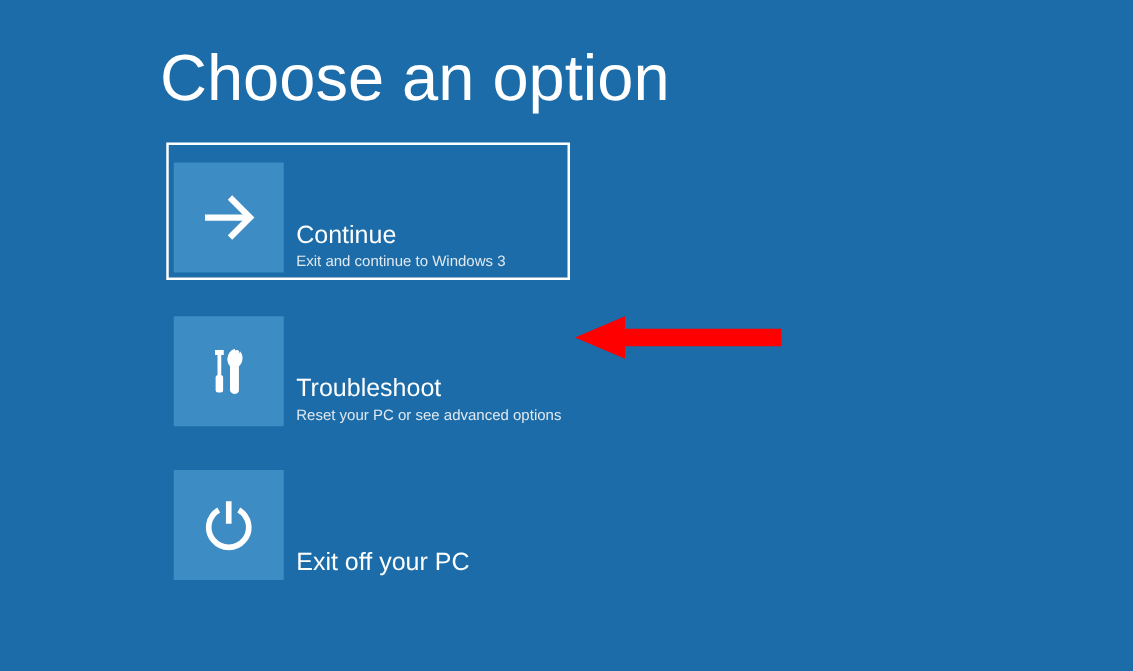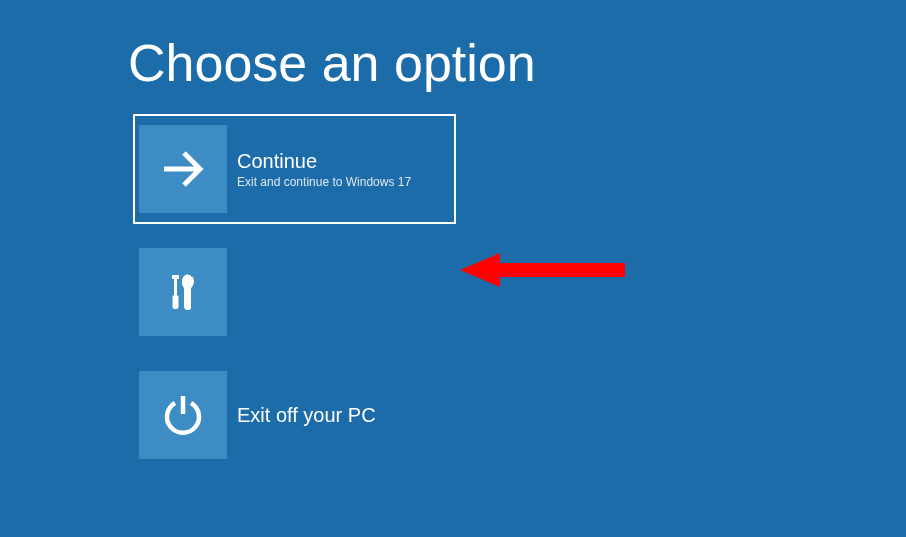--- a/index.html
+++ b/index.html
@@ -27,21 +27,21 @@
     .options {
       position: absolute;
       left: 133px;
       top: 114px;
     }
     .option {
       width: 323px;
       height: 110px;
       margin-bottom: 13px;
       display: flex;
-      align-items: center;
+      align-items: flex-end;
       padding: 6px;
       cursor: pointer;
     }
     .option.selected {
       border: 2px solid #ffffff;
       padding: 4px;
     }
     .option .tile {
       width: 88px;
       height: 88px;
@@ -84,35 +84,39 @@
     <div class="tile">
       <svg width="50" height="50" viewBox="0 0 50 50">
         <g stroke="#ffffff" stroke-width="5" fill="none" stroke-linecap="butt">
           <line x1="6" y1="25" x2="42" y2="25"></line>
           <polyline points="26,9 42,25 26,41" stroke-linejoin="miter"></polyline>
         </g>
       </svg>
     </div>
     <div class="text">
       <div class="title">Continue</div>
-      <div class="desc">Exit and continue to Windows 17</div>
+      <div class="desc">Exit and continue to Windows 3</div>
     </div>
   </div>
 
   <div class="option">
     <div class="tile">
       <svg width="50" height="50" viewBox="0 0 50 50" fill="#ffffff">
 
         <rect x="14" y="8" width="7" height="4"></rect>
         <rect x="16" y="12" width="3" height="16"></rect>
         <rect x="14.5" y="28" width="6" height="14" rx="2"></rect>
 
         <path d="M 32 8 C 27 8 24 12 24 16 C 24 18 25 20 26 21 L 26 40 C 26 41.5 27.5 43 29.5 43 C 31.5 43 33 41.5 33 40 L 33 21 C 34 20 35 18 35 16 C 35 12 33 8 32 8 Z M 29.5 10 L 29.5 17 L 30.5 17 L 30.5 10 Z" fill="#ffffff"></path>
         <path d="M 30 7 a 8 8 0 0 0 -6 8 a 8 8 0 0 0 3 6 v 19 a 3 3 0 0 0 6 0 v -19 a 8 8 0 0 0 3 -6 a 8 8 0 0 0 -2 -6 v 8 h -4 v -8 z" fill="#ffffff"></path>
       </svg>
+    </div>
+    <div class="text">
+      <div class="title">Troubleshoot</div>
+      <div class="desc">Reset your PC or see advanced options</div>
     </div>
   </div>
 
   <div class="option">
     <div class="tile">
       <svg width="50" height="50" viewBox="0 0 50 50">
         <g stroke="#ffffff" stroke-width="4.5" fill="none" stroke-linecap="butt">
           <path d="M 17 13 A 16 16 0 1 0 33 13"></path>
           <line x1="25" y1="6" x2="25" y2="24"></line>
         </g>

